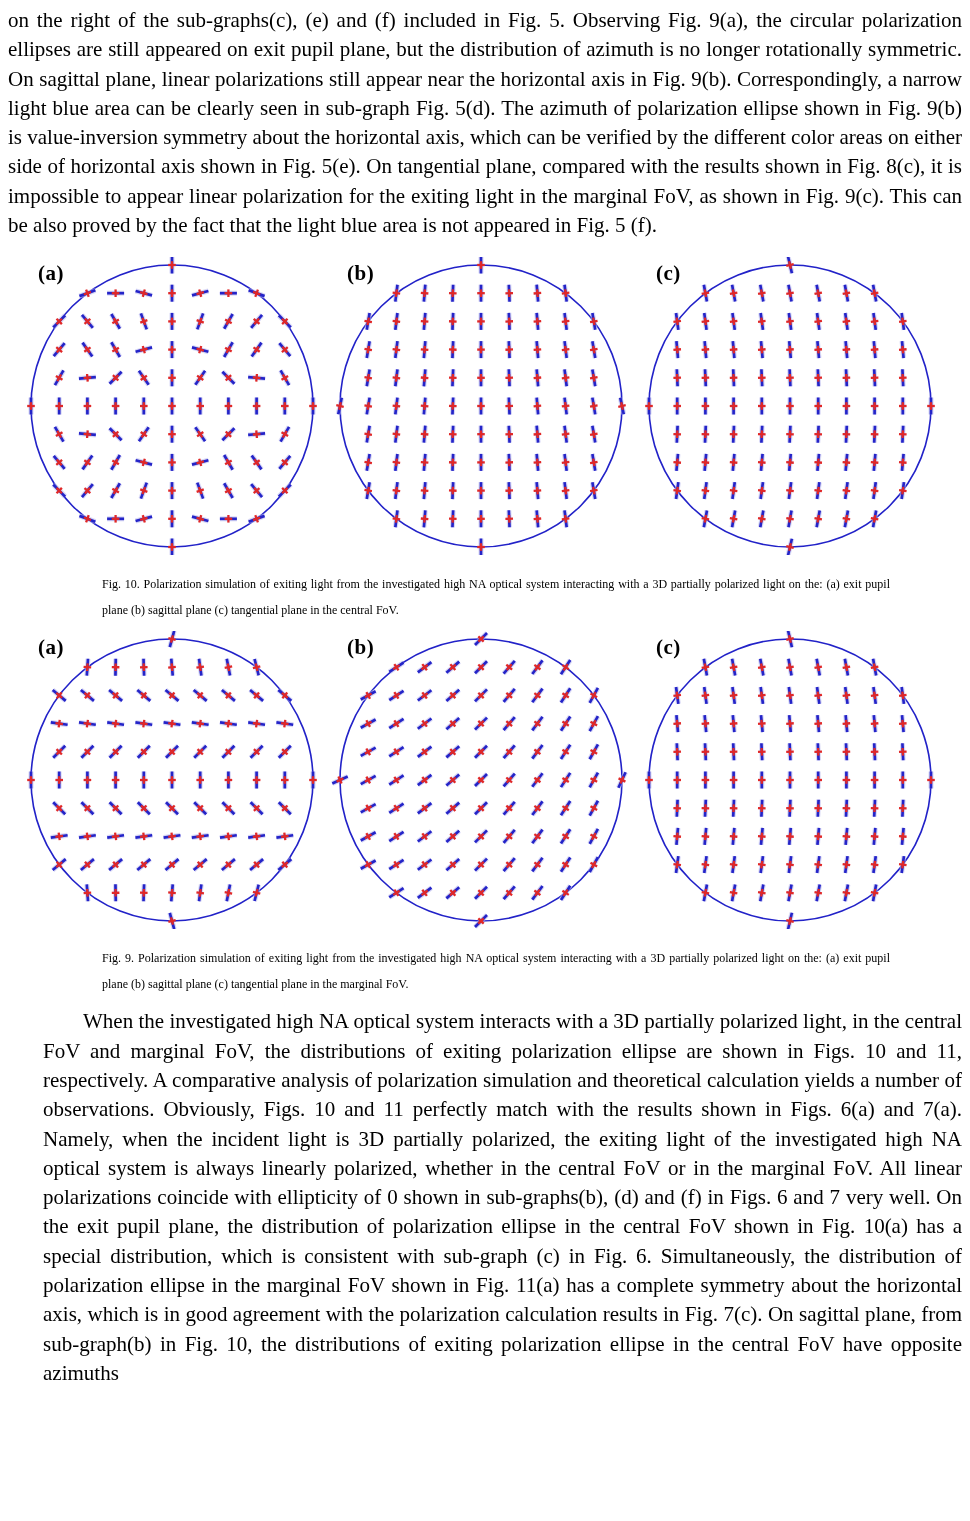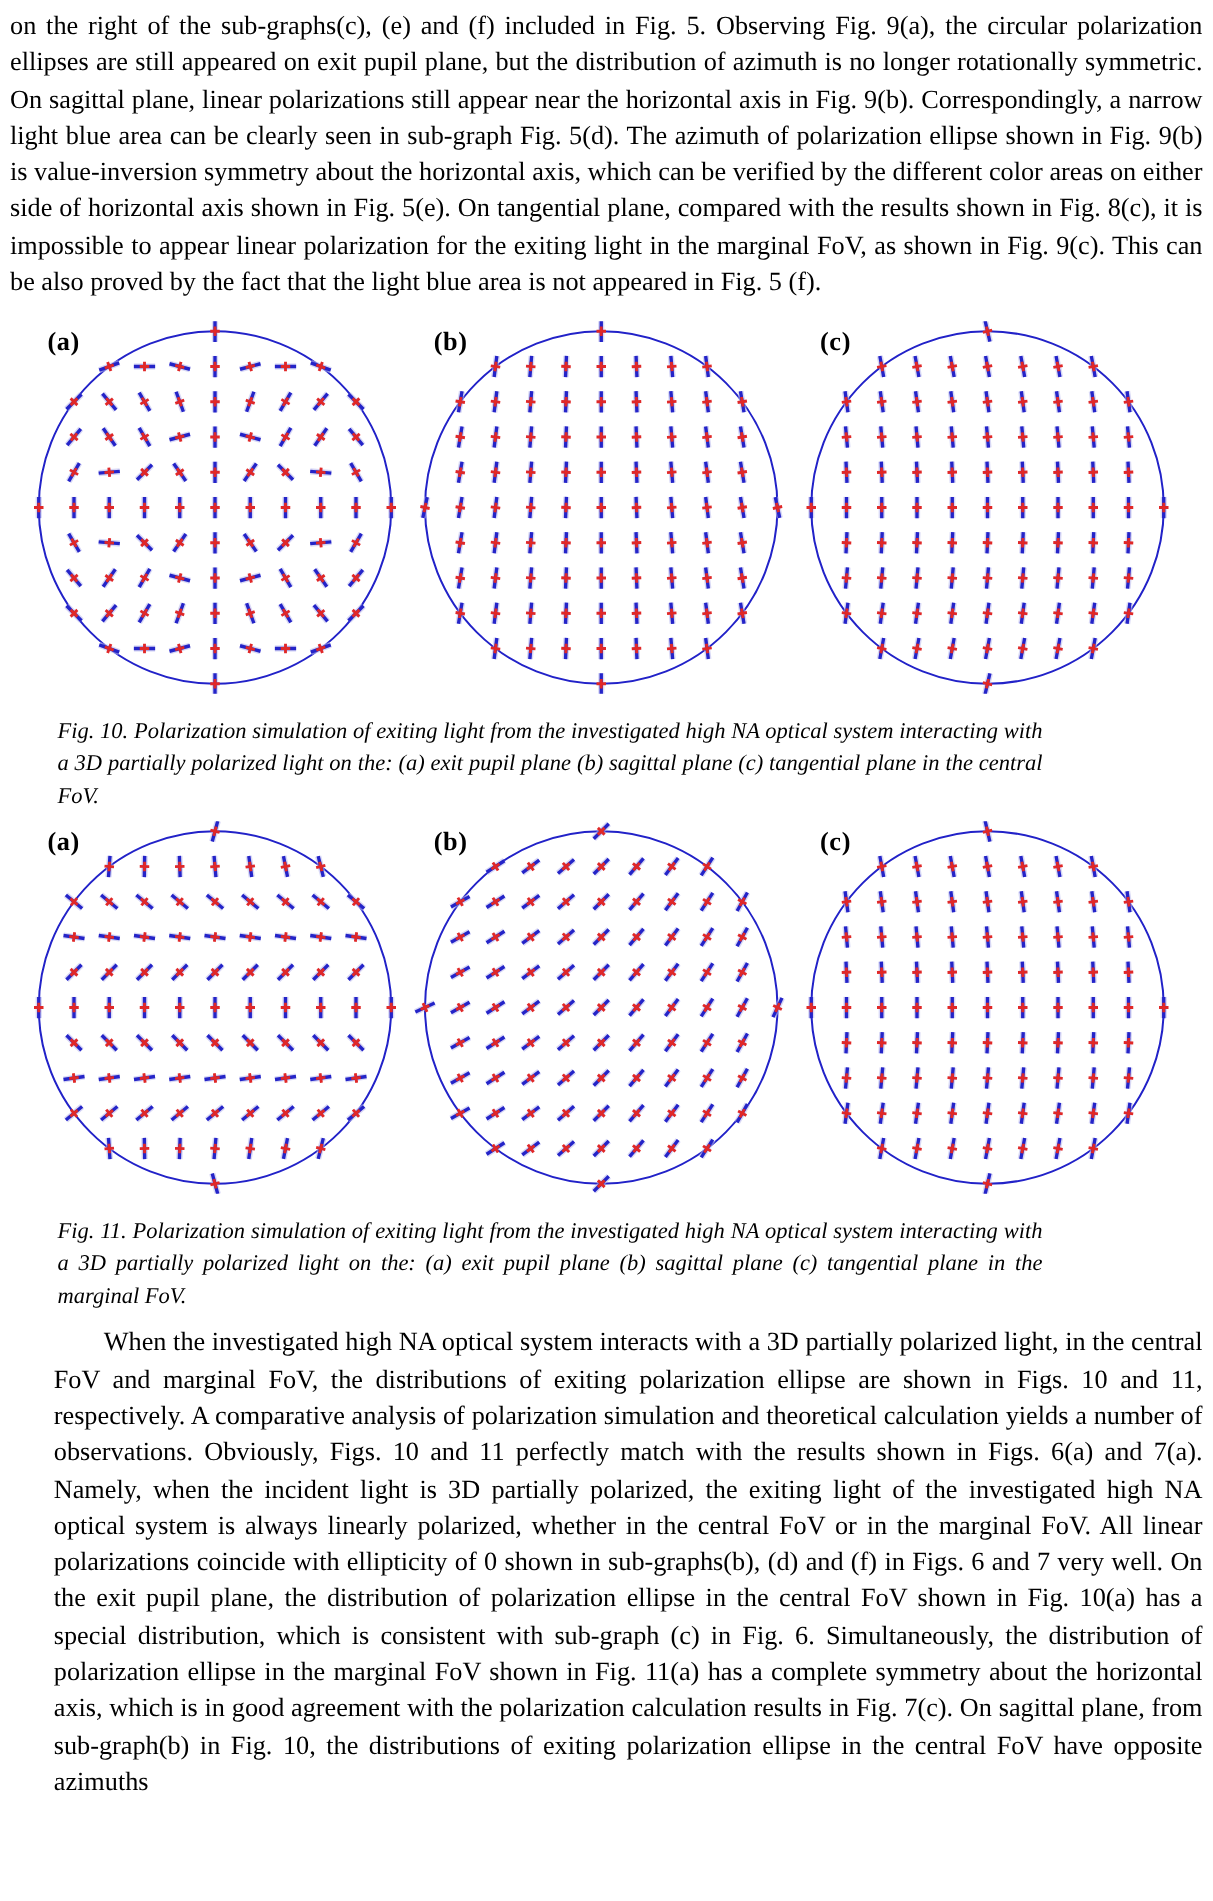--- a/index.html
+++ b/index.html
@@ -21,22 +21,22 @@
   #figrow11{margin-top:8px;}
   .panel{
     position:relative;width:300px;height:298px;
   }
   .panel svg{display:block;}
   .panel-label{
     position:absolute;left:16px;top:4px;
     font-weight:bold;font-size:21px;letter-spacing:.5px;
   }
   .caption{
-    width:788px;margin:16px 0 0 46px;
-    font-size:18px;line-height:26px;text-align:justify;font-style:italic;
+    width:788px;margin:16px 0 0 102px;
+    font-size:12px;line-height:26px;text-align:justify;
   }
 </style>
 </head>
 <body>
 
 <p id="para-top" class="para">on the right of the sub-graphs(c), (e) and (f) included in Fig. 5. Observing Fig. 9(a), the circular polarization ellipses are still appeared on exit pupil plane, but the distribution of azimuth is no longer rotationally symmetric. On sagittal plane, linear polarizations still appear near the horizontal axis in Fig. 9(b). Correspondingly, a narrow light blue area can be clearly seen in sub-graph Fig. 5(d). The azimuth of polarization ellipse shown in Fig. 9(b) is value-inversion symmetry about the horizontal axis, which can be verified by the different color areas on either side of horizontal axis shown in Fig. 5(e). On tangential plane, compared with the results shown in Fig. 8(c), it is impossible to appear linear polarization for the exiting light in the marginal FoV, as shown in Fig. 9(c). This can be also proved by the fact that the light blue area is not appeared in Fig. 5 (f).</p>
 
 <div id="figrow10" class="figrow">
   <div class="panel">
     <svg width="300" height="298" viewBox="0 0 300 298">
@@ -2990,15 +2990,15 @@
           <line x1="0" y1="-8.5" x2="0" y2="8.5" stroke="#b9b9ee" stroke-width="5" opacity="0.55"></line>
           <line x1="0" y1="-8.5" x2="0" y2="8.5" stroke="#2424c8" stroke-width="2.7"></line>
           <line x1="-3.8" y1="0" x2="3.8" y2="0" stroke="#e02828" stroke-width="2.3"></line>
           <line x1="0" y1="-3.8" x2="0" y2="3.8" stroke="#e02828" stroke-width="2.3"></line>
         </g>
       </svg>
     <div class="panel-label">(c)</div>
   </div>
 </div>
 
-<p class="caption">Fig. 11. Polarization simulation of exiting light from the investigated high NA optical system interacting with a 3D partially polarized light on the: (a) exit pupil plane (b) sagittal plane (c) tangential plane in the marginal FoV.</p>
+<p class="caption">Fig. 9. Polarization simulation of exiting light from the investigated high NA optical system interacting with a 3D partially polarized light on the: (a) exit pupil plane (b) sagittal plane (c) tangential plane in the marginal FoV.</p>
 
 <p id="para-bottom" class="para">When the investigated high NA optical system interacts with a 3D partially polarized light, in the central FoV and marginal FoV, the distributions of exiting polarization ellipse are shown in Figs. 10 and 11, respectively. A comparative analysis of polarization simulation and theoretical calculation yields a number of observations. Obviously, Figs. 10 and 11 perfectly match with the results shown in Figs. 6(a) and 7(a). Namely, when the incident light is 3D partially polarized, the exiting light of the investigated high NA optical system is always linearly polarized, whether in the central FoV or in the marginal FoV. All linear polarizations coincide with ellipticity of 0 shown in sub-graphs(b), (d) and (f) in Figs. 6 and 7 very well. On the exit pupil plane, the distribution of polarization ellipse in the central FoV shown in Fig. 10(a) has a special distribution, which is consistent with sub-graph (c) in Fig. 6. Simultaneously, the distribution of polarization ellipse in the marginal FoV shown in Fig. 11(a) has a complete symmetry about the horizontal axis, which is in good agreement with the polarization calculation results in Fig. 7(c). On sagittal plane, from sub-graph(b) in Fig. 10, the distributions of exiting polarization ellipse in the central FoV have opposite azimuths</p>
 
 </body></html>

